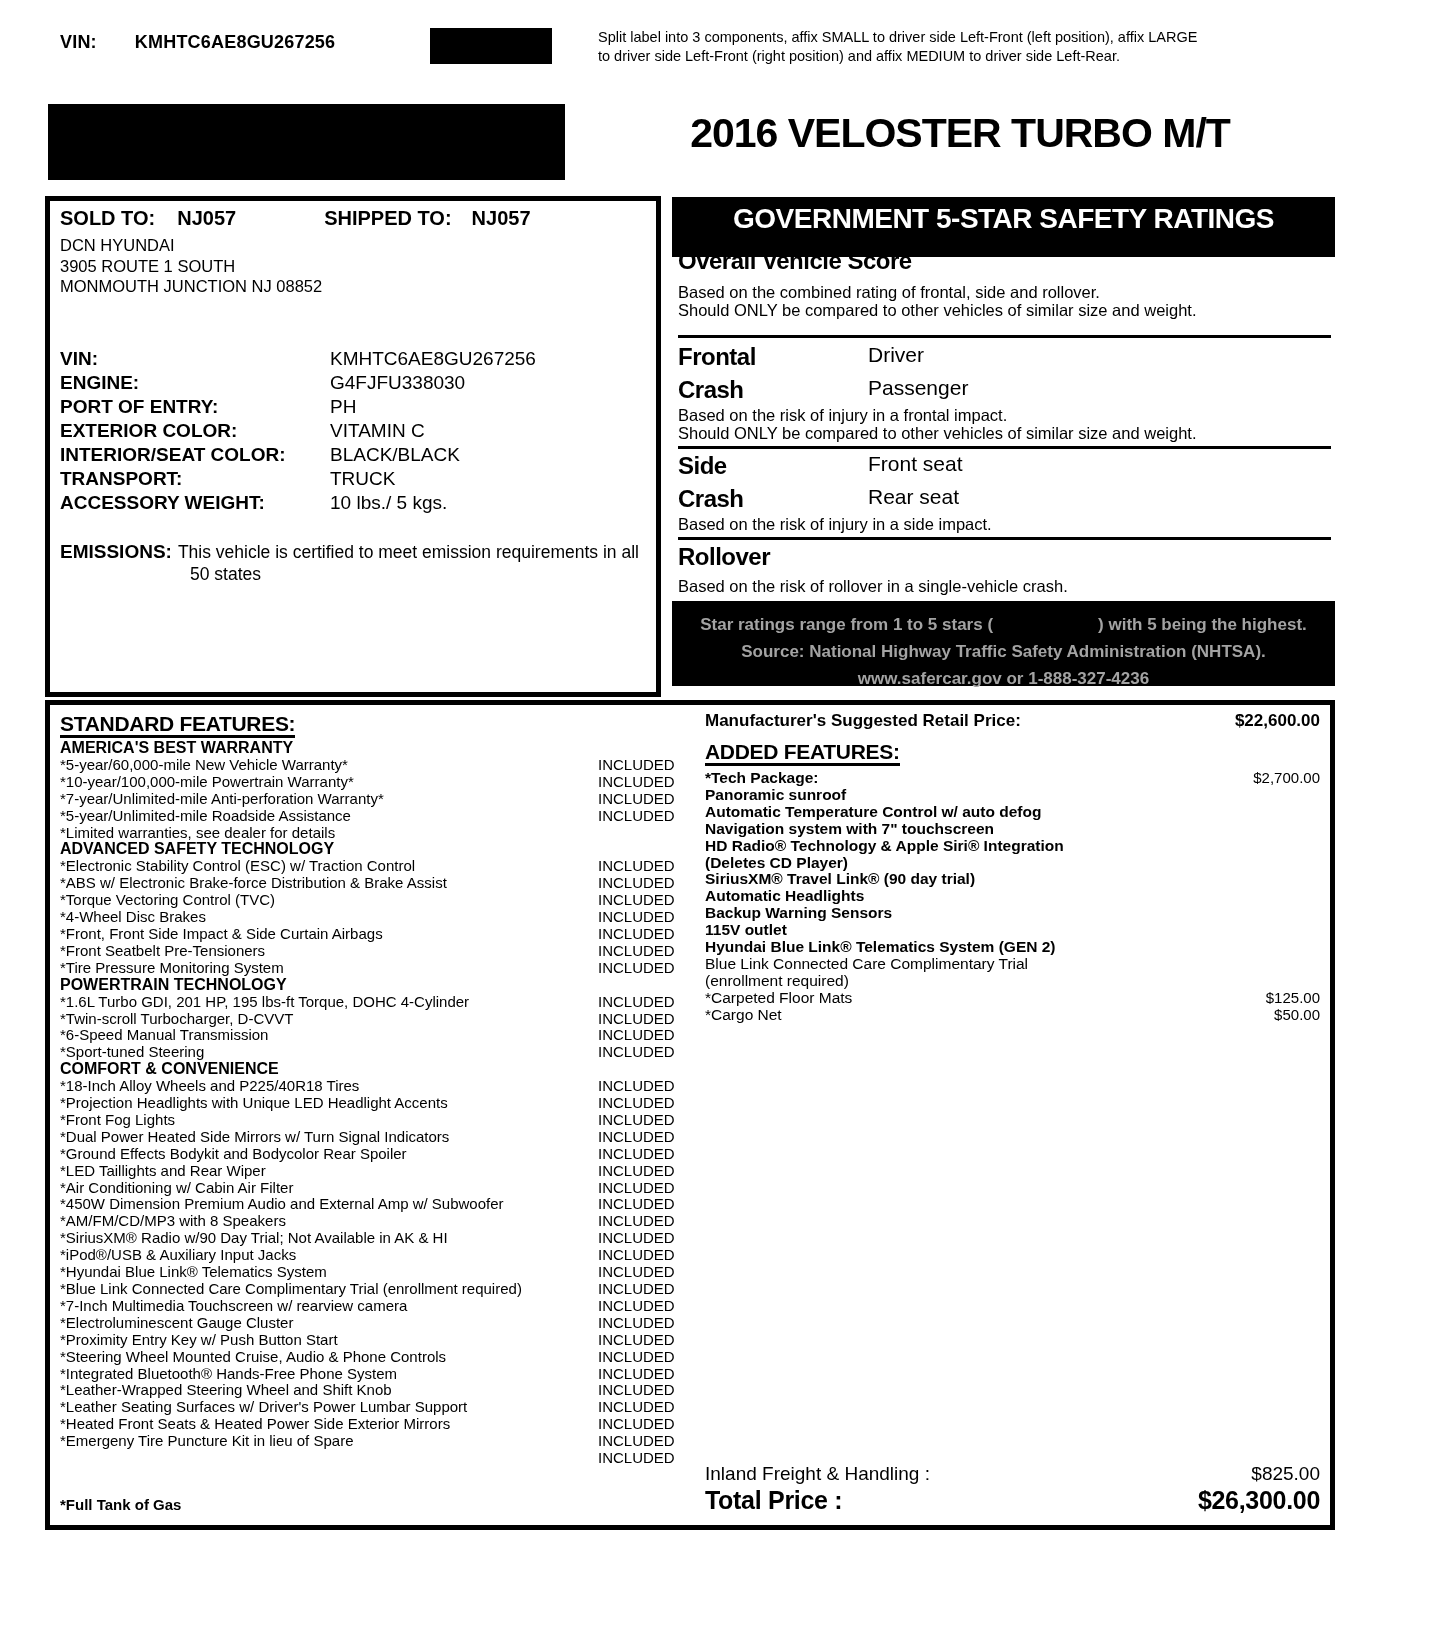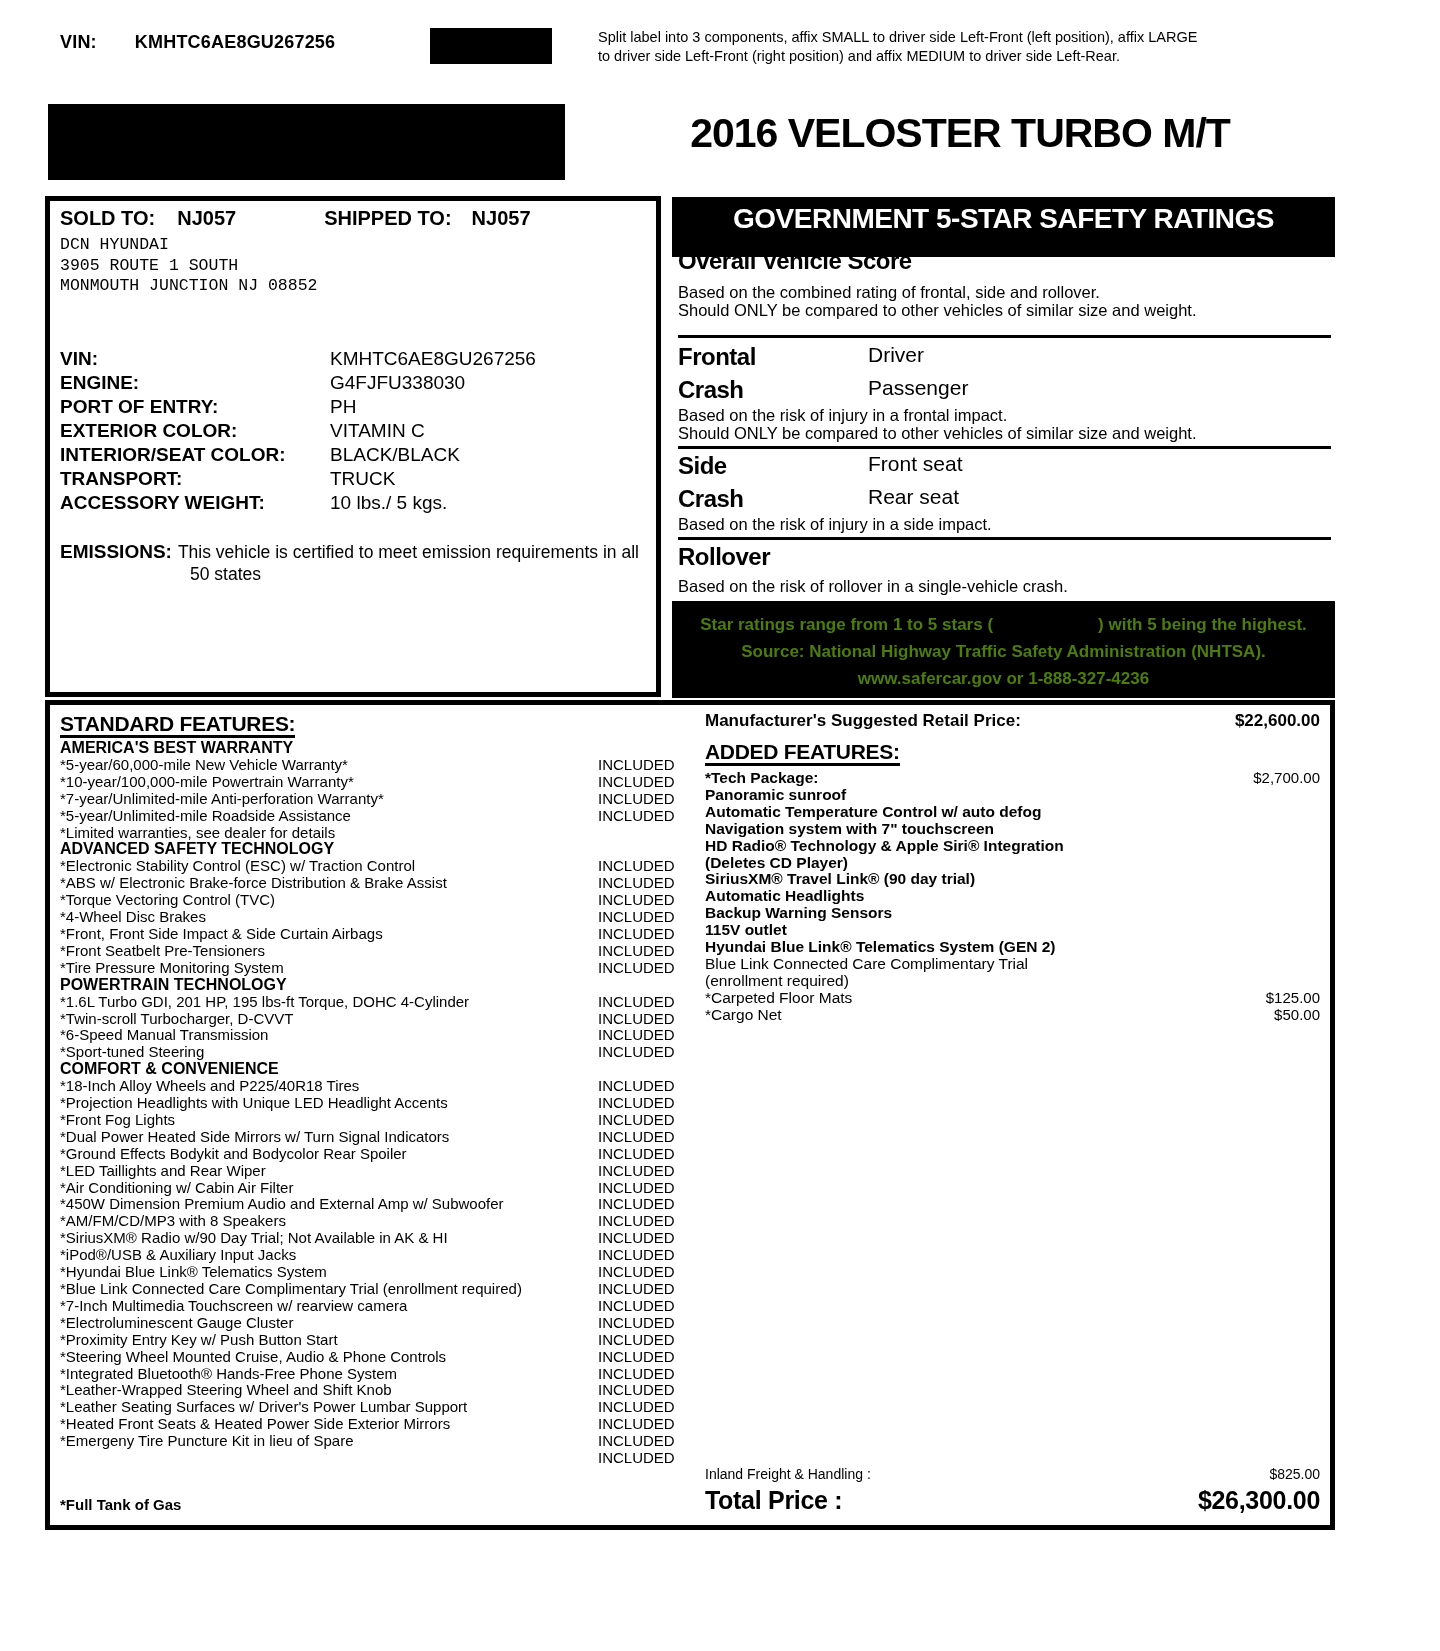--- a/index.html
+++ b/index.html
@@ -20,38 +20,38 @@
   .logo-box{left:48px;top:104px;width:517px;height:76px;background:#000;}
   .big-title{left:580px;top:110px;width:760px;text-align:center;
     font-size:41px;font-weight:bold;letter-spacing:-1px;white-space:nowrap;}
 
   
   .info-box{left:45px;top:196px;width:606px;height:491px;border:5px solid #000;}
   .soldrow{left:10px;top:6px;font-size:20px;font-weight:bold;white-space:nowrap;}
   .soldrow .gap1{display:inline-block;width:22px;}
   .soldrow .gap2{display:inline-block;width:88px;}
   .soldrow .gap3{display:inline-block;width:20px;}
-  .addr{left:10px;top:34px;font-size:16.5px;line-height:20.5px;font-family:Liberation Mono, monospace;}
+  .addr{left:10px;top:34px;font-size:16.5px;line-height:20.5px;}
   .specs{left:10px;top:146px;font-size:19px;line-height:24px;white-space:nowrap;}
   .spec-row .spec-label{display:inline-block;width:270px;font-weight:bold;}
   .emis{left:10px;top:340px;font-size:17.5px;white-space:nowrap;}
   .emis .emis-label{font-size:19px;font-weight:bold;margin-right:6px;}
   .emis2{left:140px;top:363px;font-size:17.5px;}
 
   
   .safety{left:672px;top:197px;width:663px;height:501px;}
   .safety-header{position:absolute;left:0;top:0;width:100%;height:60px;background:#000;
     color:#fff;font-size:28px;font-weight:bold;text-align:center;line-height:44px;
     letter-spacing:-0.5px;white-space:nowrap;}
   .sf-h2{position:absolute;left:6px;font-size:24px;font-weight:bold;letter-spacing:-0.5px;}
   .sf-note{position:absolute;left:6px;font-size:16.5px;line-height:18px;white-space:nowrap;}
   .sf-val{position:absolute;left:196px;font-size:21px;}
   .sf-rule{position:absolute;left:6px;right:4px;height:3px;background:#000;}
-  .safety-footer{position:absolute;left:0;top:404px;width:100%;height:97px;background:#000;
-    color:#4d7c0f;text-align:center;font-size:17px;font-weight:bold;line-height:27px;padding-top:10px;
+  .safety-footer{position:absolute;left:0;top:404px;width:100%;height:85px;background:#000;
+    color:#a3a3a3;text-align:center;font-size:17px;font-weight:bold;line-height:27px;padding-top:10px;
     box-sizing:border-box;}
   .star-gap{display:inline-block;width:105px;}
 
   
   .features-box{left:45px;top:700px;width:1280px;height:820px;border:5px solid #000;}
   .feat-left{position:absolute;left:10px;top:8px;width:628px;}
   .list-heading{font-size:21px;font-weight:bold;border-bottom:3px solid #000;
     display:inline-block;line-height:22px;margin-bottom:2px;letter-spacing:-0.3px;}
   .feat-section-title{font-size:16px;font-weight:bold;line-height:16.9px;white-space:nowrap;}
   .feat-row{display:flex;line-height:16.9px;font-size:15px;white-space:nowrap;}
@@ -62,21 +62,21 @@
   .feat-right{position:absolute;left:655px;top:6px;width:615px;}
   .msrp-row{display:flex;justify-content:space-between;font-size:17px;font-weight:bold;
     line-height:20px;margin-bottom:10px;}
   .added-list{margin-top:2px;}
   .added-row{display:flex;justify-content:space-between;font-size:15.5px;line-height:16.9px;
     white-space:nowrap;}
   .added-row.bold .added-name{font-weight:bold;}
   .added-row .added-price{font-weight:normal;font-size:15px;}
 
   .pricing-bottom{position:absolute;left:655px;top:758px;width:615px;}
-  .freight-row{display:flex;justify-content:space-between;font-size:14px;line-height:22px;}
+  .freight-row{display:flex;justify-content:space-between;font-size:19px;line-height:22px;}
   .total-row{display:flex;justify-content:space-between;font-size:25px;font-weight:bold;
     line-height:30px;letter-spacing:-0.3px;}
 </style>
 </head>
 <body>
 
 <div class="abs vin-row">
   <span>VIN:</span><span class="vin-val">KMHTC6AE8GU267256</span>
 </div>
 <div class="abs barcode"></div>

